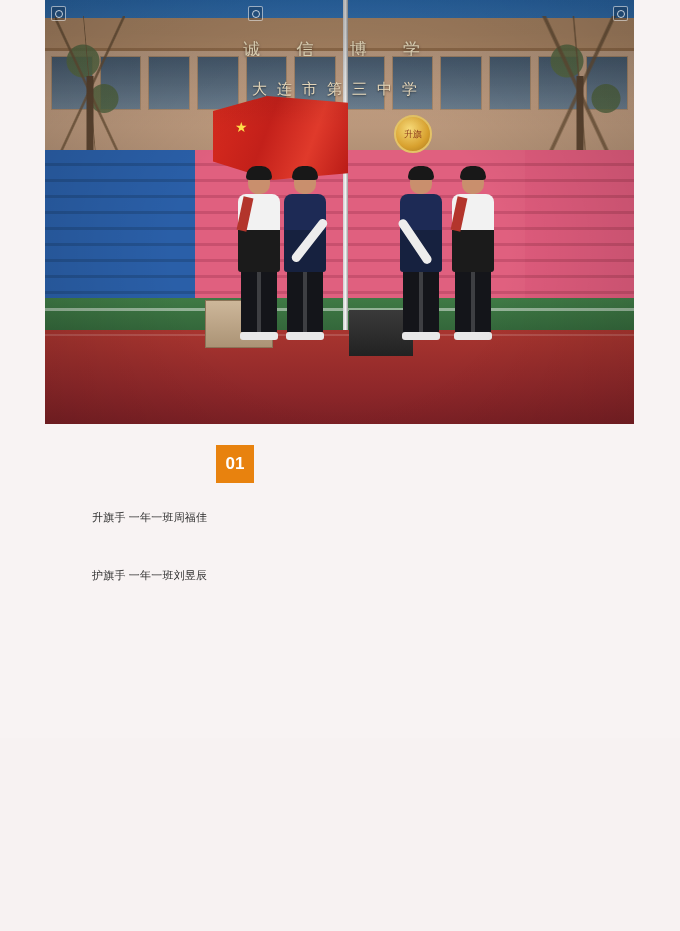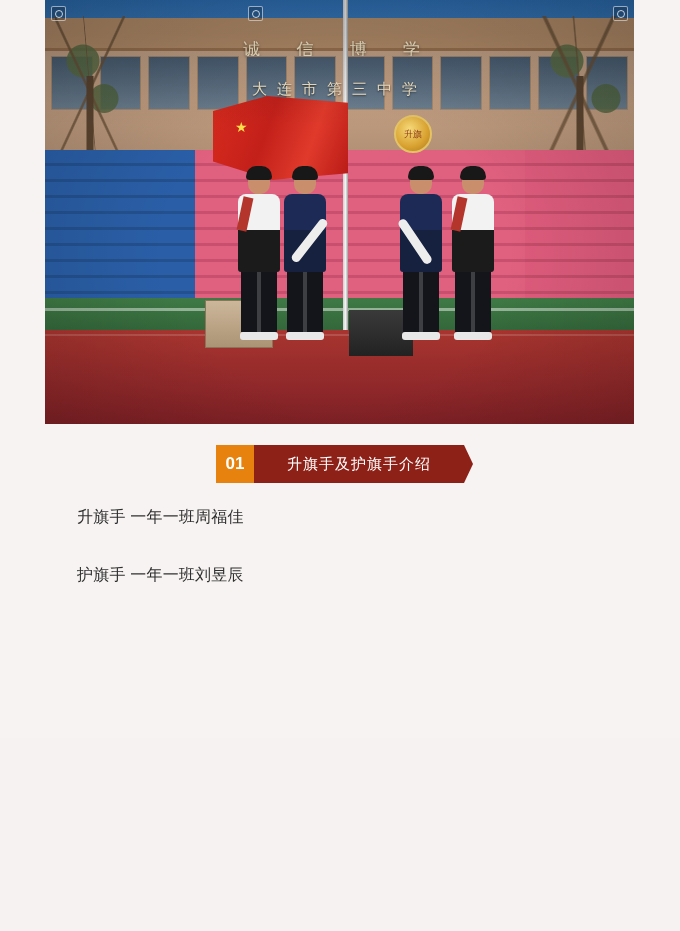--- a/index.html
+++ b/index.html
@@ -345,23 +345,23 @@
   .st-shadow {
     position: absolute;
     left: 6px; top: 6px;
     width: 100%; height: 100%;
     background: rgba(141,33,23,.18);
     z-index: -1;
   }
 
   
   .content {
-    padding: 18px 46px 0 45px;
+    padding: 18px 46px 0 70px;
     color: #2f2f2f;
-    font-size: 16px;
+    font-size: 11px;
     line-height: 32px;
     letter-spacing: .2px;
     font-family: "Liberation Sans", sans-serif;
   }
   .para {
     margin: 0;
     text-align: justify;
     text-indent: 2em;
   }
   .para.name {
@@ -472,21 +472,20 @@
       <div class="photo-shade"></div>
       <div class="photo-badge badge-tl"></div>
       <div class="photo-badge badge-tc"></div>
       <div class="photo-badge badge-tr"></div>
     </div>
   </div>
 
   <div class="section-title">
     <div class="st-shadow"></div>
     <div class="st-num">01</div>
-    <div class="st-text">升旗手及护旗手介绍</div>
   </div>
 
   <div class="content">
 
     <div class="block">
       <p class="para name">升旗手 一年一班周福佳</p>
     </div>
 
     <div class="block">
     </div>

